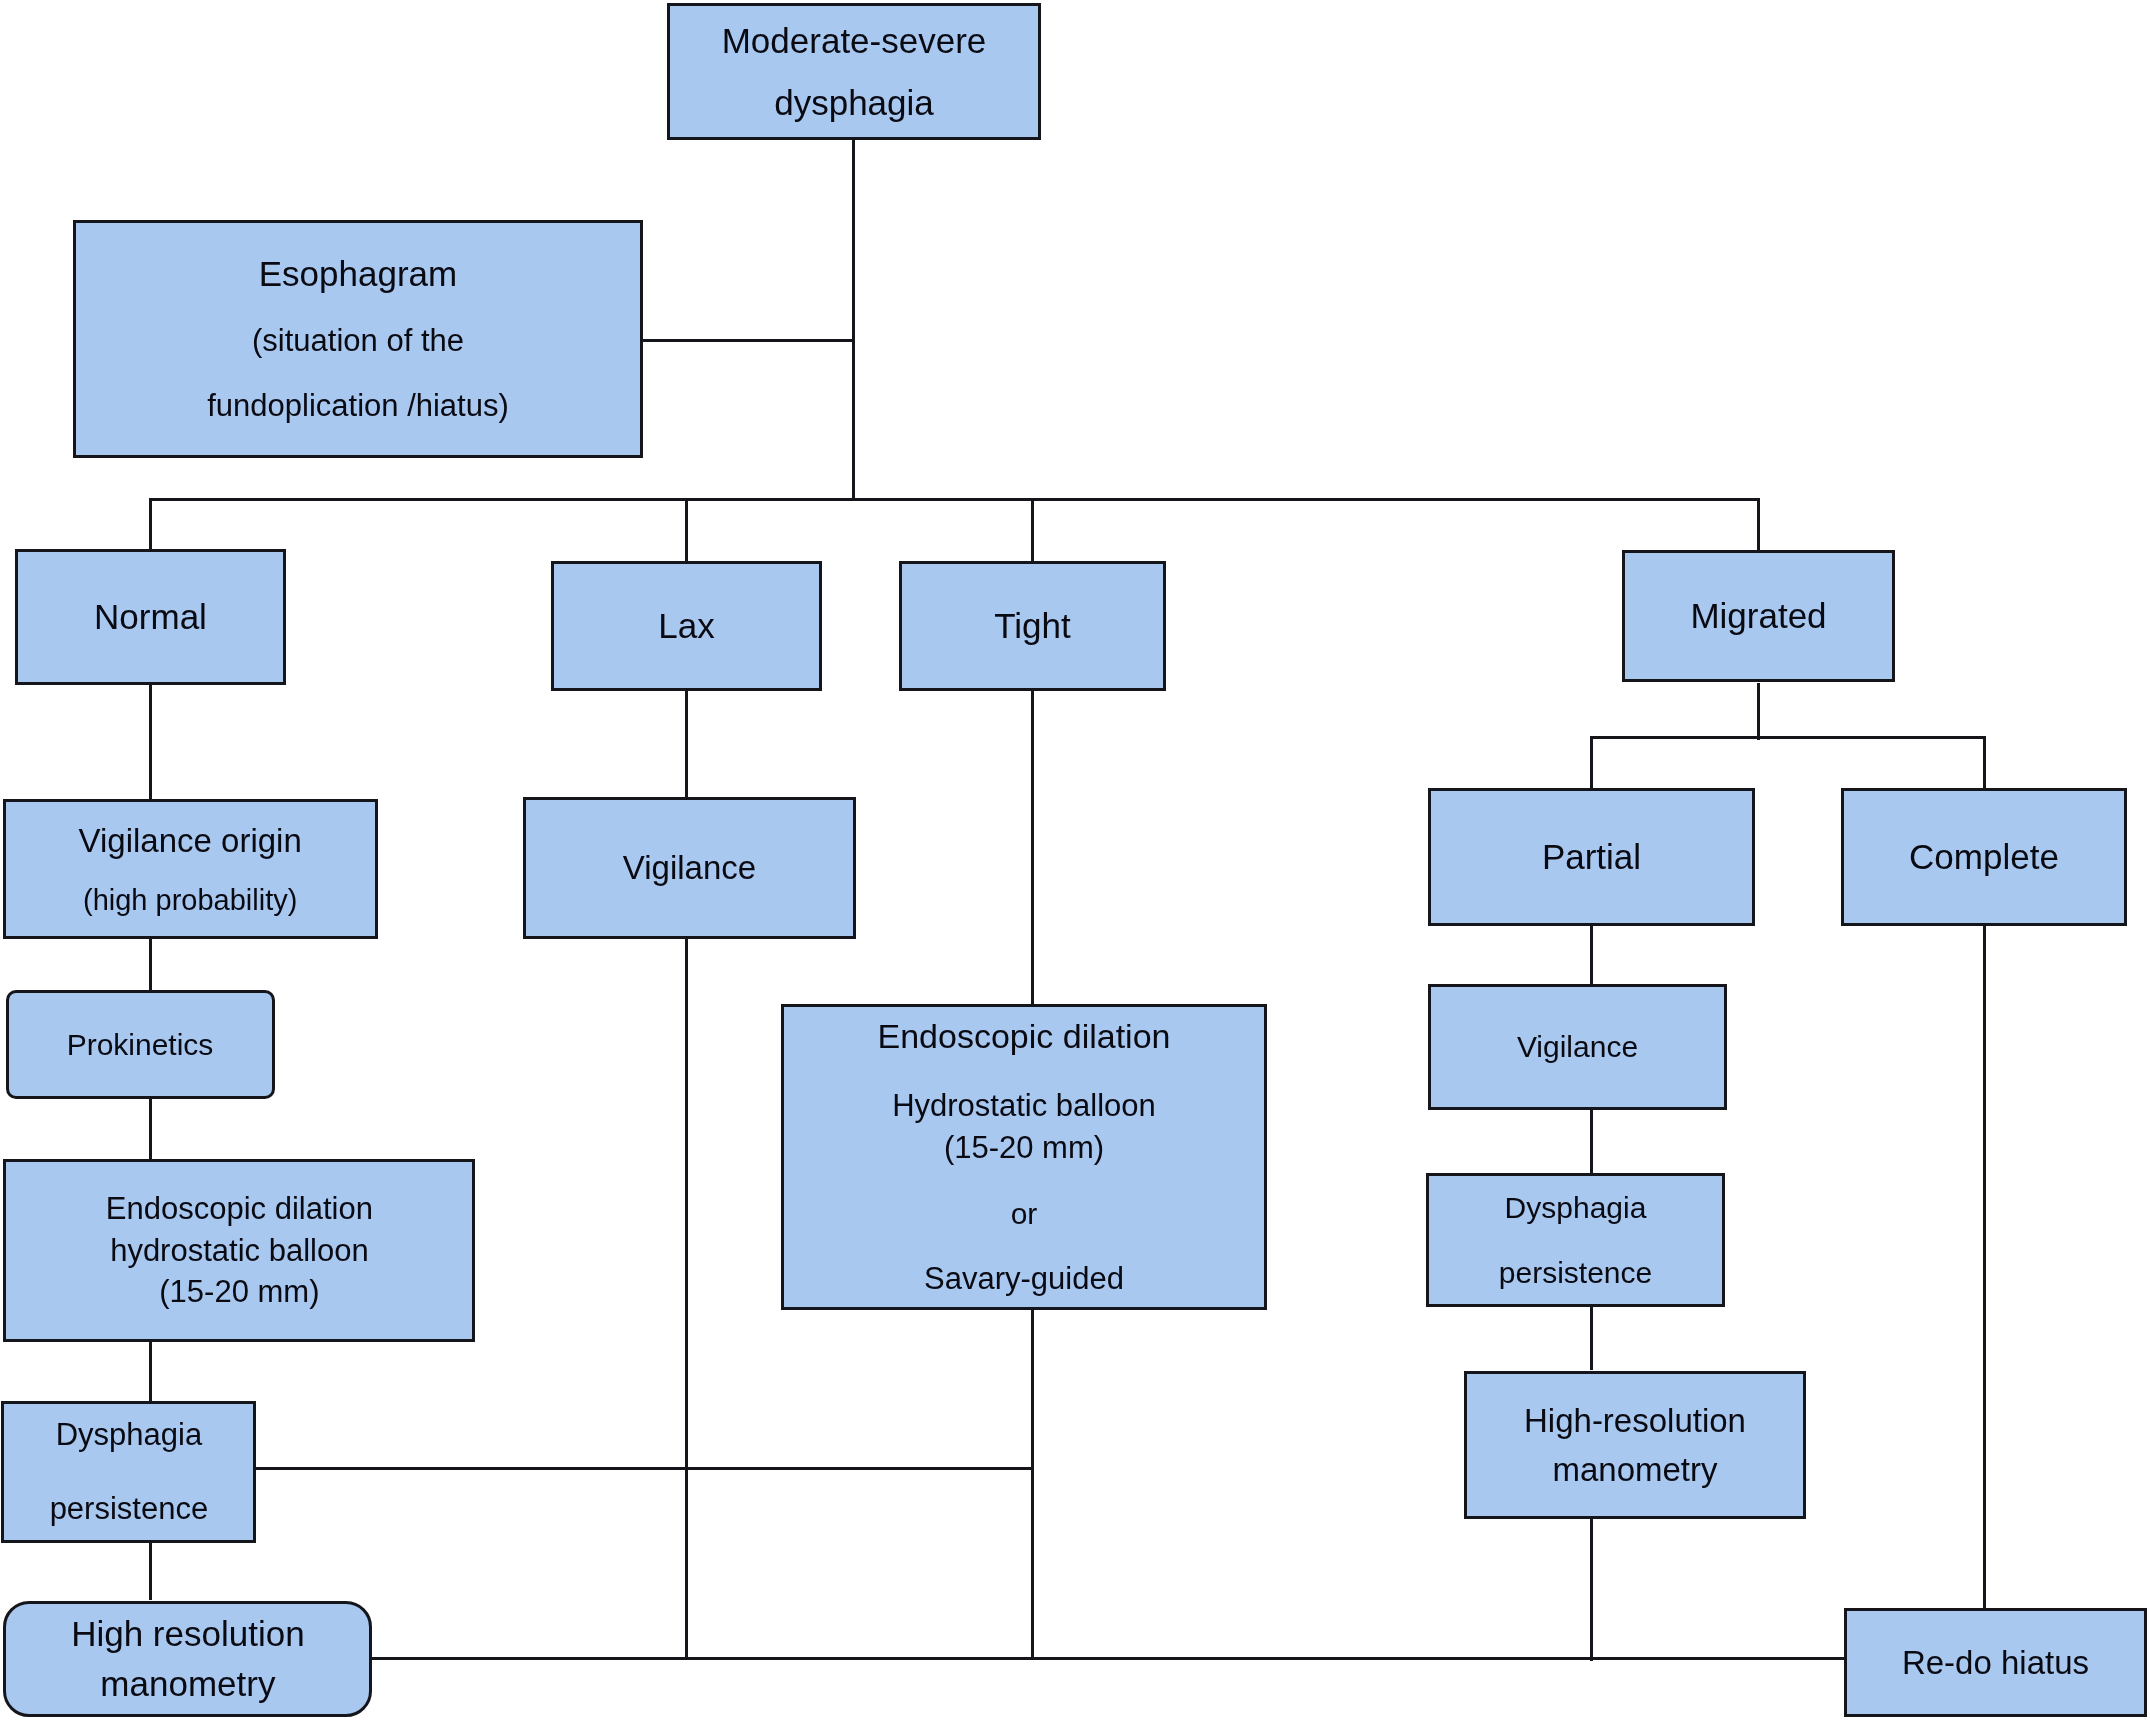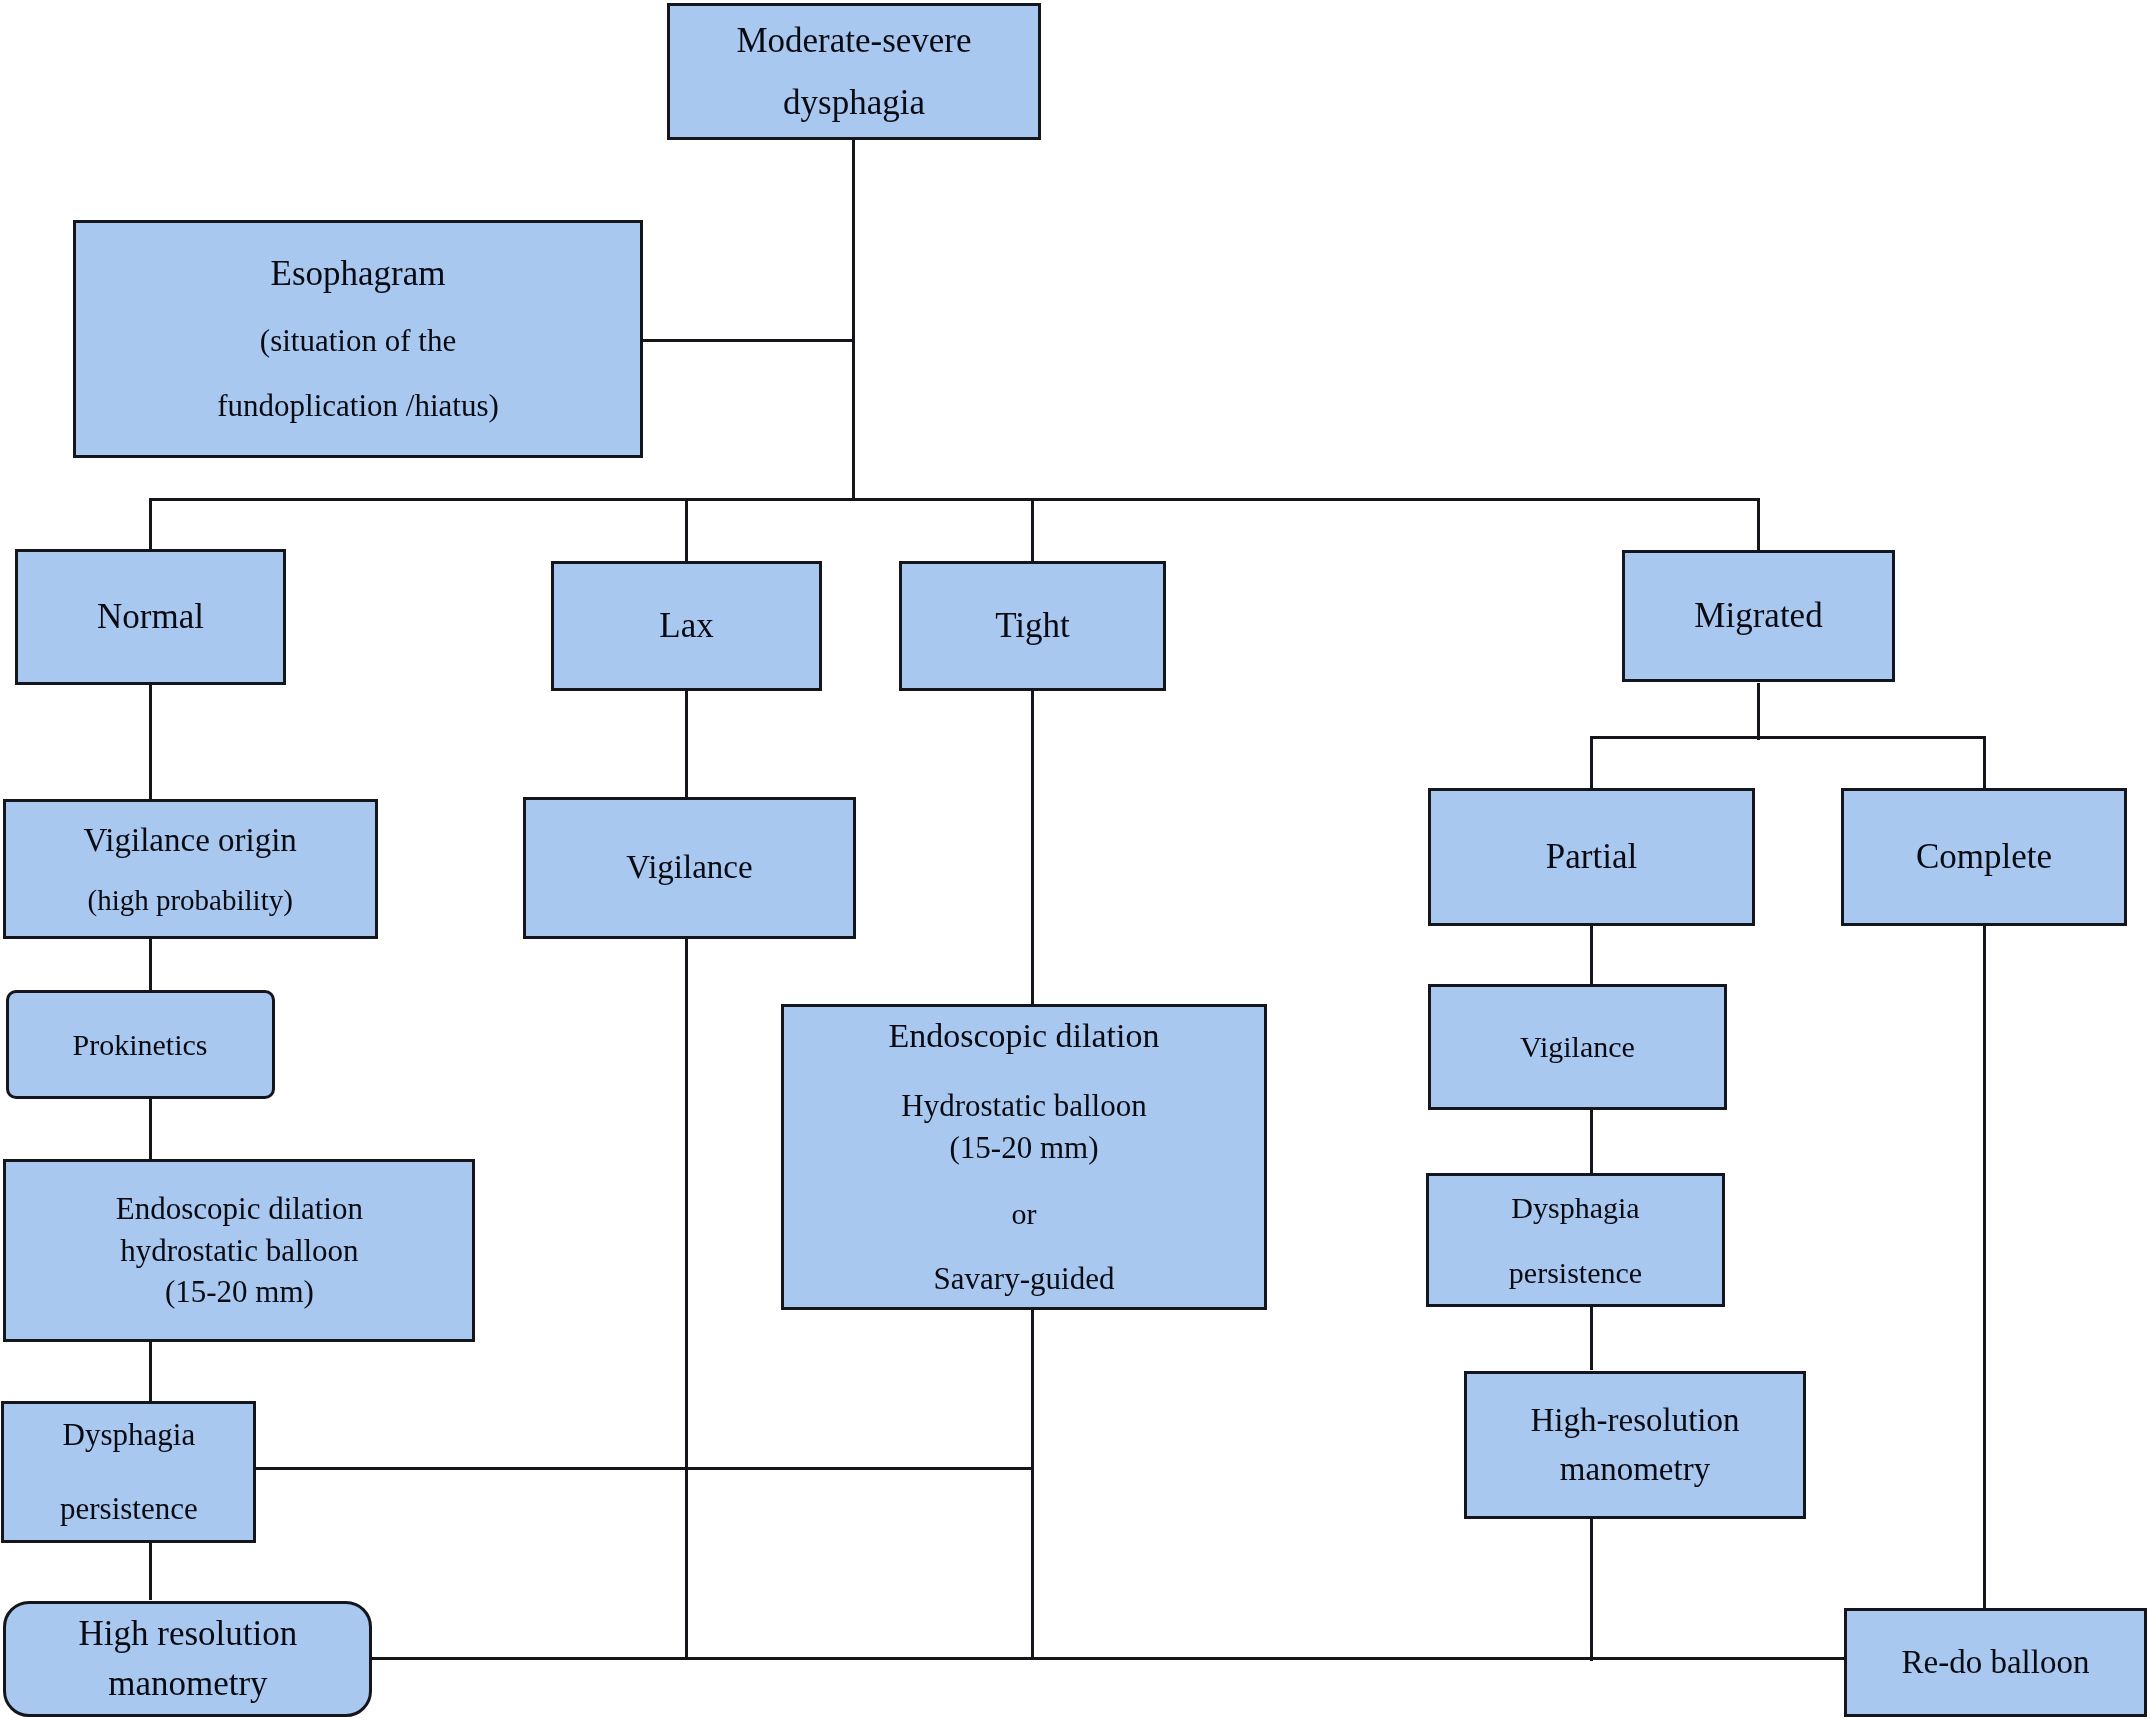--- a/index.html
+++ b/index.html
@@ -7,21 +7,21 @@
     --stroke:#15151c;
     --ink:#0a0a12;
     --bg:#ffffff;
   }
   html,body{margin:0;padding:0;background:var(--bg);}
   #canvas{
     position:relative;
     width:2151px;height:1720px;
     background:var(--bg);
     overflow:hidden;
-    font-family:Liberation Serif, serif;
+    font-family:Liberation Sans, sans-serif;
     color:var(--ink);
   }
   .node{
     position:absolute;
     background:var(--fill);
     border:3.4px solid var(--stroke);
     box-sizing:border-box;
     display:flex;flex-direction:column;
     align-items:center;justify-content:center;
     text-align:center;
@@ -166,17 +166,17 @@
     <span class="fs44">Dysphagia</span>
     <span class="fs44 gap40">persistence</span>
   </div>
 
   <div class="node" style="left:1464px;top:1371px;width:342px;height:148px;text-align:center;">
     <span class="fs48">High-resolution</span>
     <span class="fs48 gap12">manometry</span>
   </div>
 
   <div class="node" style="left:1844px;top:1608px;width:303px;height:109px;">
-    <span class="fs48">Re-do balloon</span>
+    <span class="fs48">Re-do hiatus</span>
   </div>
 
 </div>
 
 
 </body></html>

